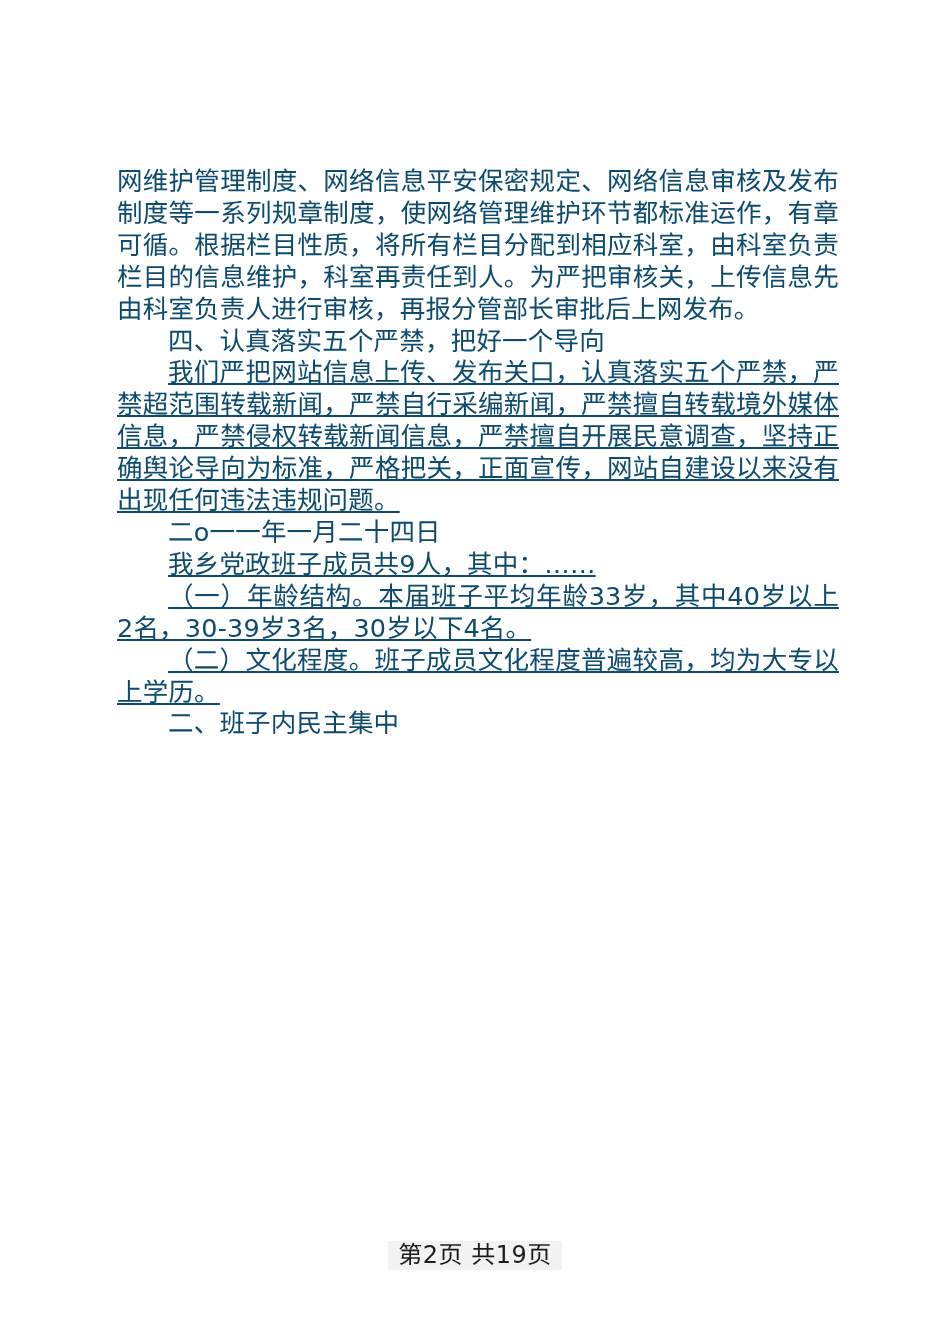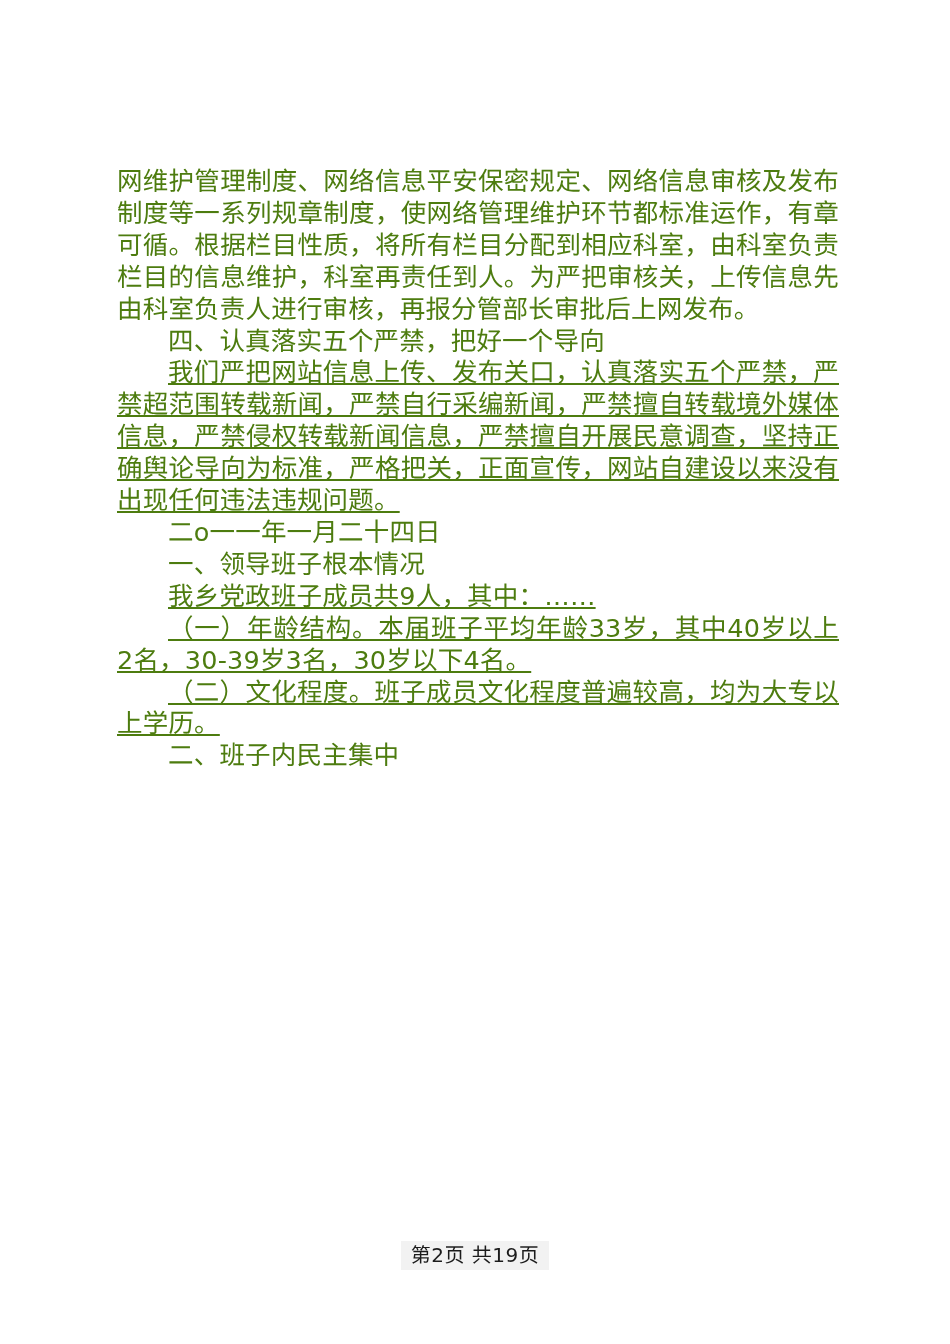--- a/index.html
+++ b/index.html
@@ -35,21 +35,21 @@
   .para {
     margin: 0;
     font-size: 25.5px;
     line-height: 31.9px;
     letter-spacing: 0.2px;
     text-align: justify;
     text-justify: inter-character;
     text-align-last: left;
     word-break: break-all;
     white-space: normal;
-    color: #4d7c0f;
+    color: #0c4a6e;
   }
   
   .para.cont {
     text-indent: 0;
   }
   
   .para.indent {
     text-indent: 2em;
     text-decoration: underline;
   }
@@ -77,21 +77,21 @@
     align-items: center;
     justify-content: center;
     pointer-events: none;
   }
   #page-footer .footer-band {
     background: #f2f2f2;
     padding: 1px 10px 2px 10px;
     display: inline-block;
   }
   #footer-pagination {
-    font-size: 20px;
+    font-size: 24px;
     line-height: 26px;
     letter-spacing: 0.5px;
     color: #1b1b1b;
     white-space: nowrap;
   }
 </style>
 </head>
 <body>
 
 <div id="page-sheet">
@@ -100,21 +100,20 @@
 
     <p class="para cont">网维护管理制度、网络信息平安保密规定、网络信息审核及发布制度等一系列规章制度，使网络管理维护环节都标准运作，有章可循。根据栏目性质，将所有栏目分配到相应科室，由科室负责栏目的信息维护，科室再责任到人。为严把审核关，上传信息先由科室负责人进行审核，再报分管部长审批后上网发布。</p>
 
     <p class="para heading">四、认真落实五个严禁，把好一个导向</p>
 
     <p class="para indent">我们严把网站信息上传、发布关口，认真落实五个严禁，严禁超范围转载新闻，严禁自行采编新闻，严禁擅自转载境外媒体信息，严禁侵权转载新闻信息，严禁擅自开展民意调查，坚持正确舆论导向为标准，严格把关，正面宣传，网站自建设以来没有出现任何违法违规问题。</p>
 
     <p class="para dateline">二o一一年一月二十四日</p>
 
 
-    <p class="para heading">一、领导班子根本情况</p>
 
     <p class="para indent">我乡党政班子成员共9人，其中：……</p>
 
     <p class="para indent">（一）年龄结构。本届班子平均年龄33岁，其中40岁以上2名，30-39岁3名，30岁以下4名。</p>
 
     <p class="para indent">（二）文化程度。班子成员文化程度普遍较高，均为大专以上学历。</p>
 
 
     <p class="para heading">二、班子内民主集中</p>
 

